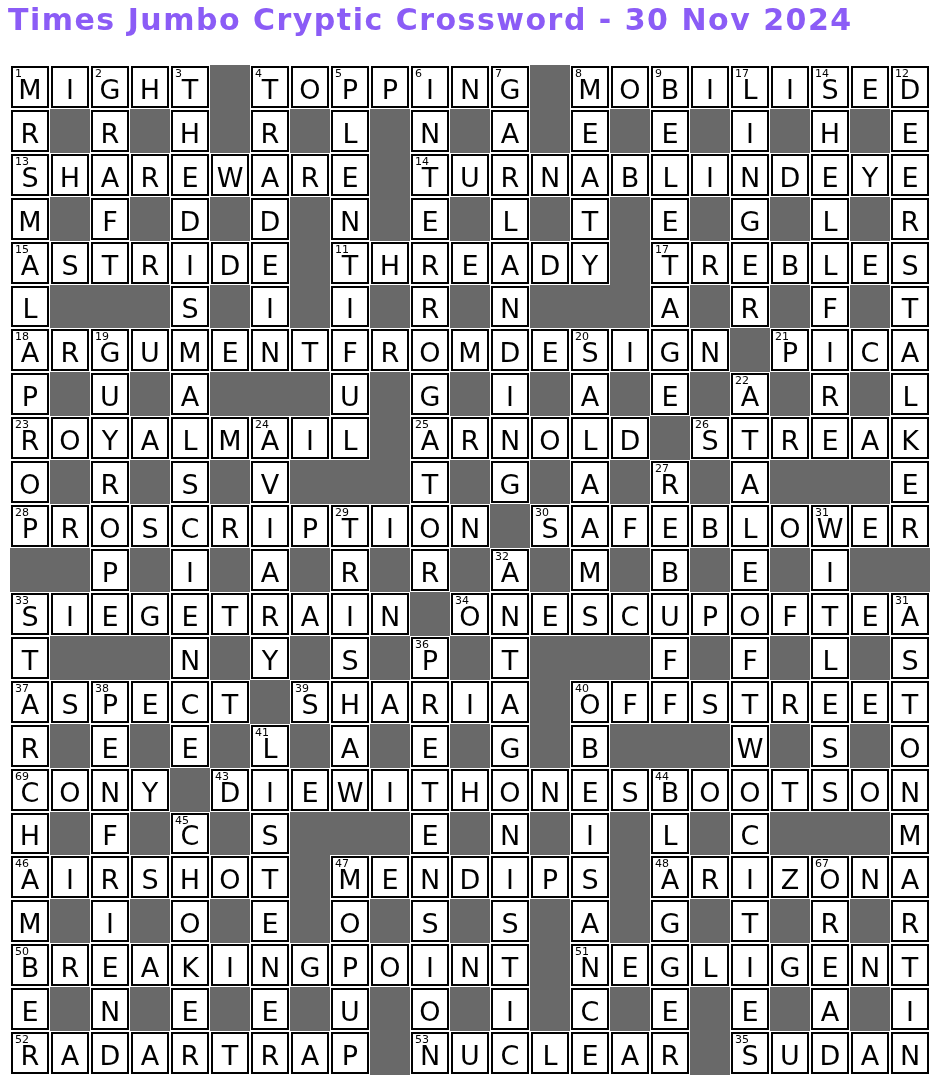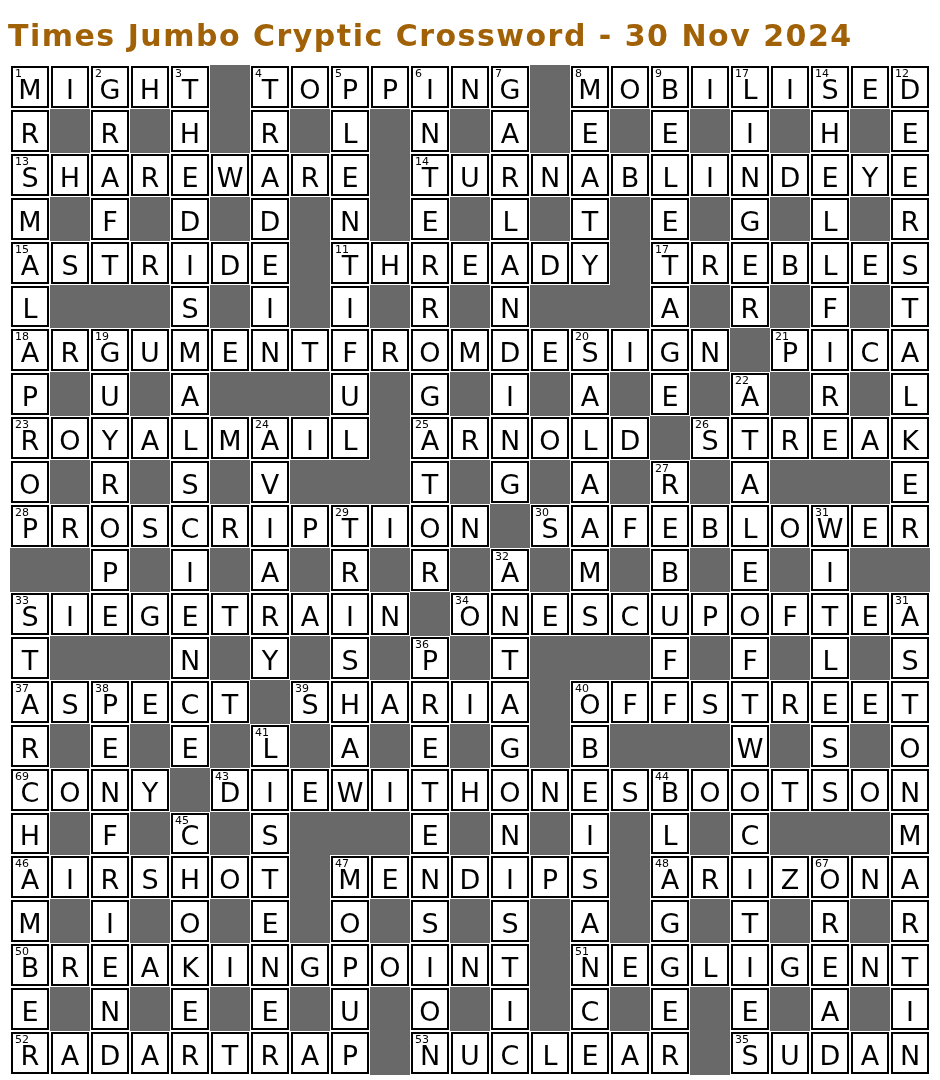--- a/index.html
+++ b/index.html
@@ -13,25 +13,25 @@
   }
   .page {
     position: relative;
     width: 940px;
     height: 1080px;
     background: #ffffff;
   }
   .title {
     position: absolute;
     left: 8px;
-    top: 18px;
+    top: 2px;
     font-size: 30px;
     font-weight: bold;
     letter-spacing: 1.5px;
-    color: #a16207;
+    color: #8b5cf6;
     white-space: nowrap;
     font-family: "DejaVu Sans", sans-serif;
   }
   .grid {
     position: absolute;
     left: 10px;
     top: 65px;
     width: 920px;
     height: 1010px;
     display: grid;

